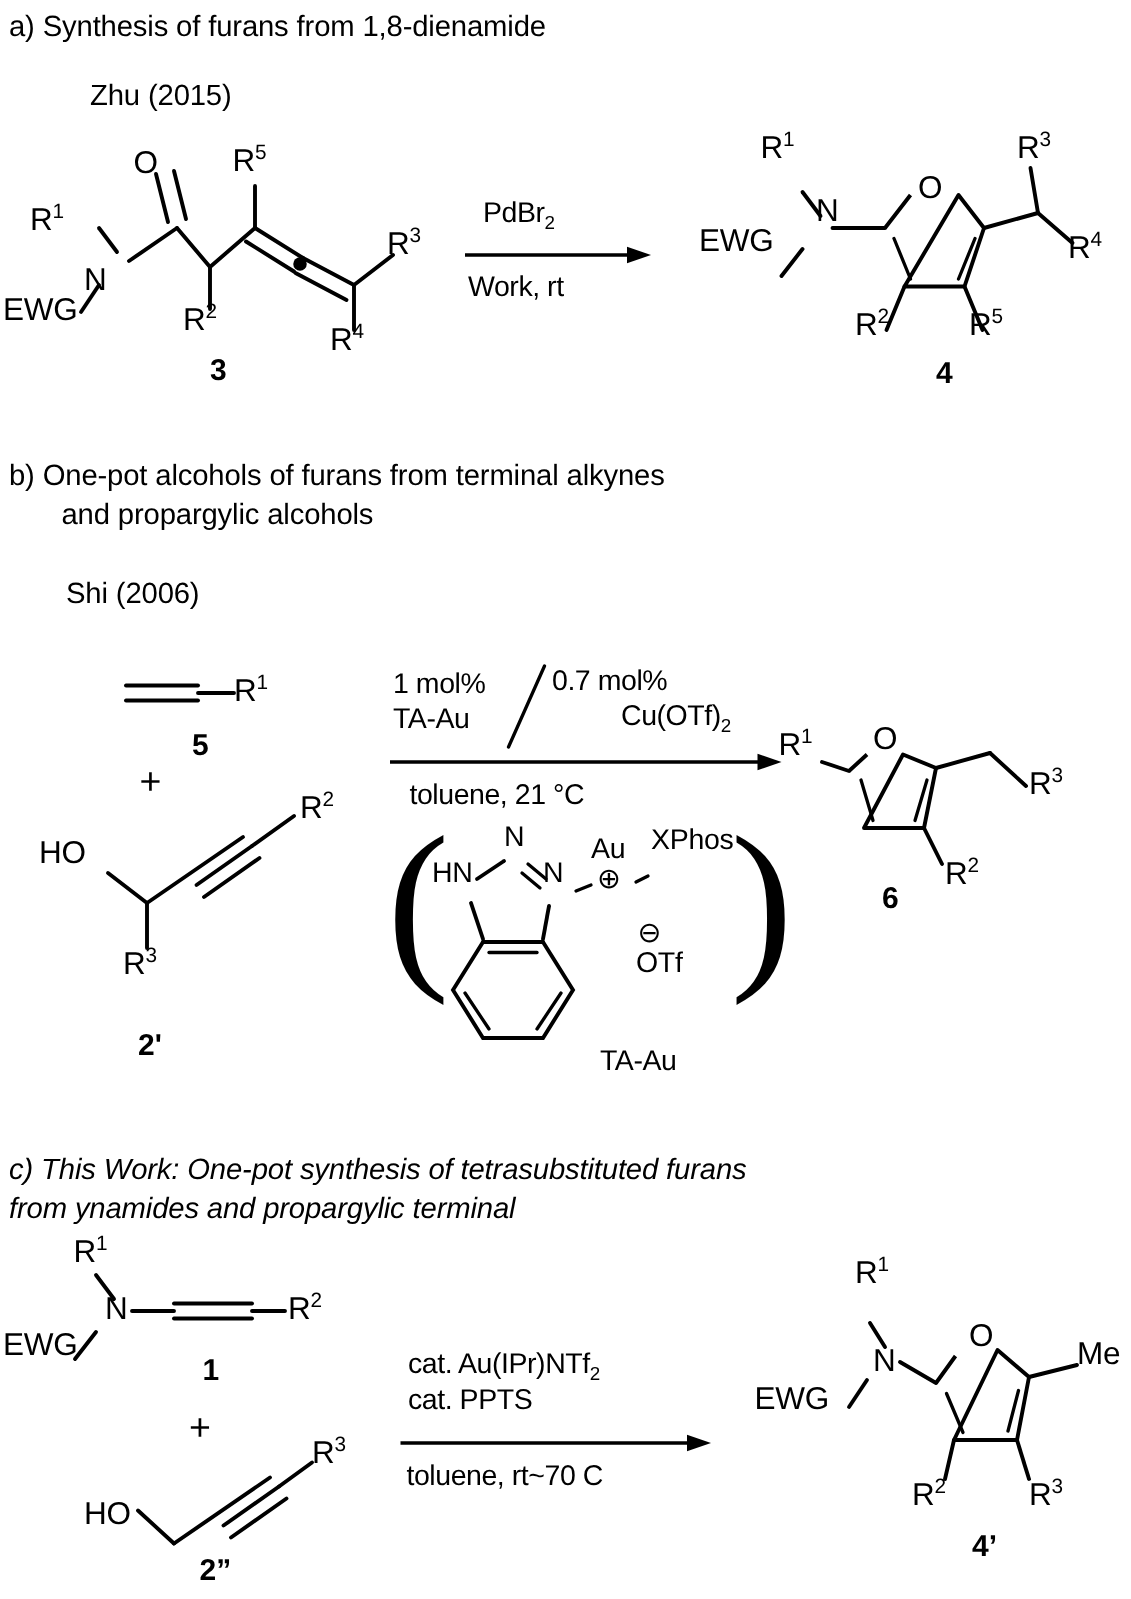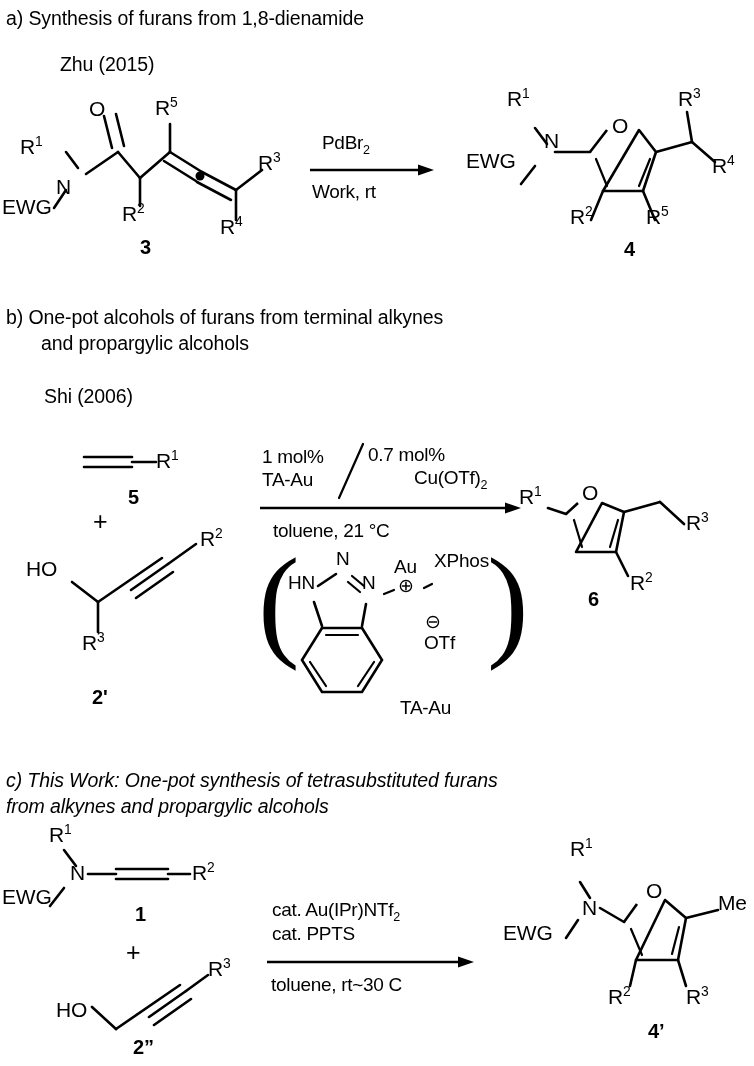--- a/index.html
+++ b/index.html
@@ -222,21 +222,21 @@
     <path class="ln" d="M140 52 L164 74"></path>
   </svg>
 </div>
 <div class="abs atom" style="left:519px;top:486px;"><span>R</span><sup>1</sup></div>
 <div class="abs atom" style="left:582px;top:482px;">O</div>
 <div class="abs atom" style="left:630px;top:572px;"><span>R</span><sup>2</sup></div>
 <div class="abs atom" style="left:686px;top:512px;"><span>R</span><sup>3</sup></div>
 <div class="abs cmpd" style="left:588px;top:588px;">6</div>
 
 <div class="abs hdr ital" style="left:6px;top:740px;">c) This Work: One-pot synthesis of tetrasubstituted furans</div>
-<div class="abs hdr ital" style="left:6px;top:766px;">from alkynes and propargylic alcohols</div>
+<div class="abs hdr ital" style="left:6px;top:766px;">from ynamides and propargylic terminal</div>
 
 <div class="abs" style="left:0px;top:820px;">
   <svg width="260" height="120" viewBox="0 0 260 120">
 
     <path class="ln" d="M64 30 L76 46"></path>
 
     <path class="ln" d="M64 68 L50 86"></path>
 
     <path class="ln" d="M88 54 L116 54"></path>
     <path class="ln" d="M116 49 L168 49"></path>
@@ -268,21 +268,21 @@
 <div class="abs cmpd" style="left:133px;top:1036px;">2”</div>
 
 <div class="abs cond" style="left:272px;top:898px;"><span>cat. Au(IPr)NTf</span><sub>2</sub></div>
 <div class="abs cond" style="left:272px;top:922px;">cat. PPTS</div>
 <div class="abs" style="left:267px;top:955px;">
   <svg width="208" height="14" viewBox="0 0 208 14">
     <path class="arrowline" d="M0 7 L195 7"></path>
     <path d="M207 7 L191 1.5 L191 12.5 Z" fill="#000"></path>
   </svg>
 </div>
-<div class="abs cond" style="left:271px;top:973px;">toluene, rt~30 C</div>
+<div class="abs cond" style="left:271px;top:973px;">toluene, rt~70 C</div>
 
 <div class="abs" style="left:460px;top:830px;">
   <svg width="294" height="210" viewBox="0 0 294 210">
 
     <path class="ln" d="M120 52 L130 68"></path>
 
     <path class="ln" d="M118 90 L106 108"></path>
 
     <path class="ln" d="M140 78 L164 92"></path>
 

